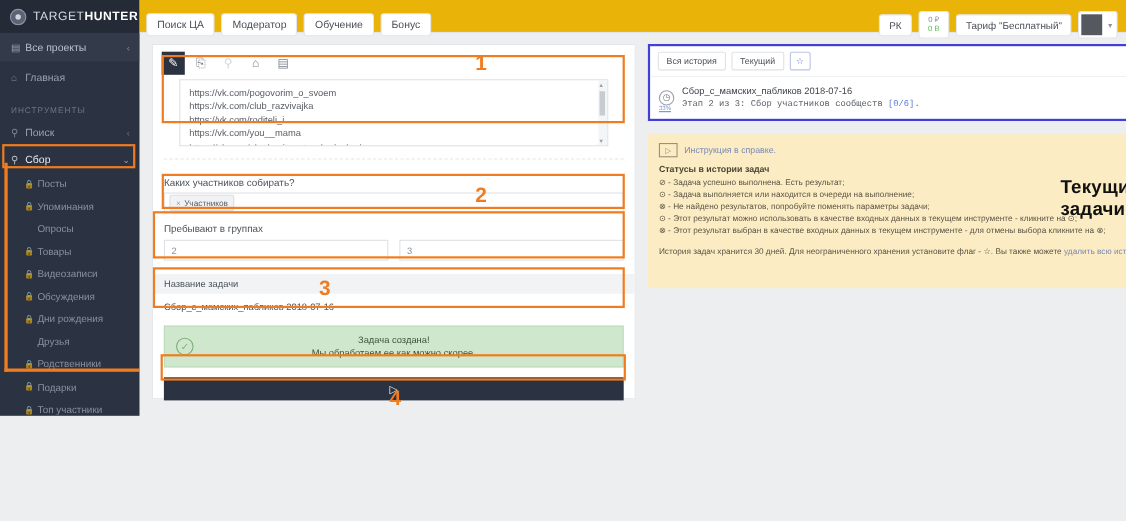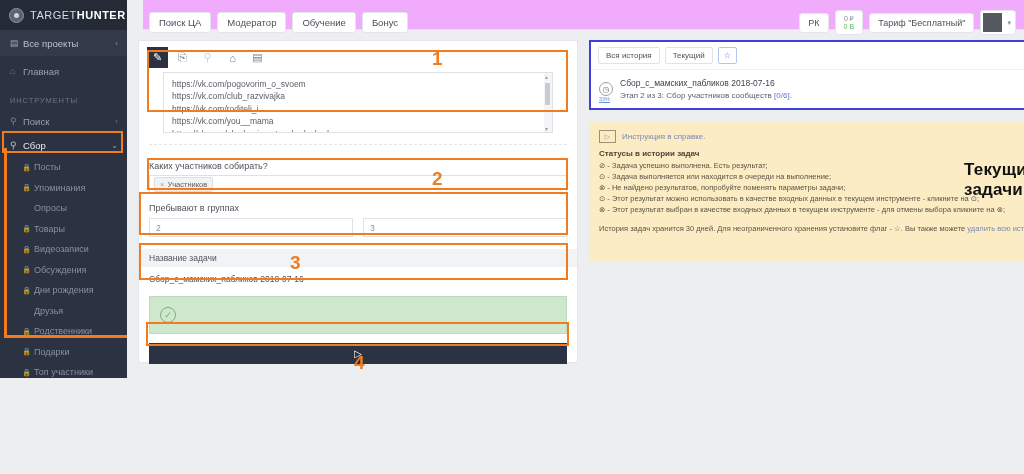--- a/index.html
+++ b/index.html
@@ -48,22 +48,22 @@
     display: flex; align-items: center; height: 20.5px;
     padding-left: 22px; color: #8990a0; font-size: 9px; gap: 5px;
   }
   .side-sub .lock { font-size: 7.5px; opacity: .7; width: 7px; }
   .side-sub.nolock { padding-left: 34px; }
   .side-sub.active { color: #fff; font-weight: bold; }
 
   
   .main { flex: 1; position: relative; background: #eceef0; }
   .topbar {
-    height: 30px; background: #f0abfc; display: flex; align-items: center;
-    padding: 16px 8px 0 6px; border-bottom: 1px solid #e2e4e8; margin-left: 16px;
+    height: 30px; background: #eab308; display: flex; align-items: center;
+    padding: 16px 8px 0 6px; border-bottom: 1px solid #e2e4e8;
   }
   .navtab {
     border: 1px solid #e3e5e9; border-radius: 3px; background: #fff;
     font-size: 9.5px; color: #4a4f5a; padding: 4px 9px; margin-right: 6px;
   }
   .spacer { flex: 1; }
   .hdr-btn {
     border: 1px solid #e3e5e9; border-radius: 3px; background: #fff;
     font-size: 9px; color: #4a4f5a; padding: 4px 8px; margin-left: 6px;
     display: flex; align-items: center;
@@ -151,21 +151,21 @@
   .pill.star { color: #5a77d6; border-color: #b9c4ea; padding: 3px 5px; }
   .hist-row { display: flex; align-items: center; padding: 7px 8px; gap: 7px; }
   .clock {
     width: 14px; height: 14px; border-radius: 50%; border: 1px solid #9aa0a8;
     color: #6f757e; font-size: 8px; display:flex; align-items:center; justify-content:center;
     flex: 0 0 14px; position: relative;
   }
   .pct { position:absolute; left:-1px; top:13px; font-size:5.5px; color:#6a8fd6; text-decoration:underline; }
   .hist-txt { flex: 1; line-height: 11px; }
   .hist-t1 { font-size: 8.5px; color: #3f444c; }
-  .hist-t2 { font-size: 8px; color: #5a5f68; }
+  .hist-t2 { font-size: 8px; color: #5a5f68; font-family: Liberation Mono, monospace; }
   .hist-t2 .lnk { color: #5a77d6; }
 
   .info {
     position: absolute; left: 462px; top: 122px; width: 551px; height: 140px;
     background: #fbecc4;
   }
   .info-vid { display: flex; align-items: center; gap: 6px; padding: 8px 10px 3px; }
   .vid-ic {
     width: 17px; height: 13px; border: 1.2px solid #9b9276; color: #9b9276;
     font-size: 7px; display: flex; align-items: center; justify-content: center;
@@ -348,20 +348,24 @@
         </div>
       </div>
 
       <div class="name-sec">
         <div class="name-hdr">Название задачи</div>
         <div class="name-val">Сбор_с_мамских_пабликов 2018-07-16</div>
       </div>
 
       <div class="alert">
         <span class="alert-ic">✓</span>
+        <span class="alert-txt">
+          <span>Задача создана!</span><br>
+          <span>Мы обработаем ее как можно скорее.</span>
+        </span>
       </div>
 
       <div class="submit">
         <span>▷</span>
       </div>
     </div>
 
     <div class="hist">
       <div class="hist-top">
         <button class="pill">Вся история</button>

